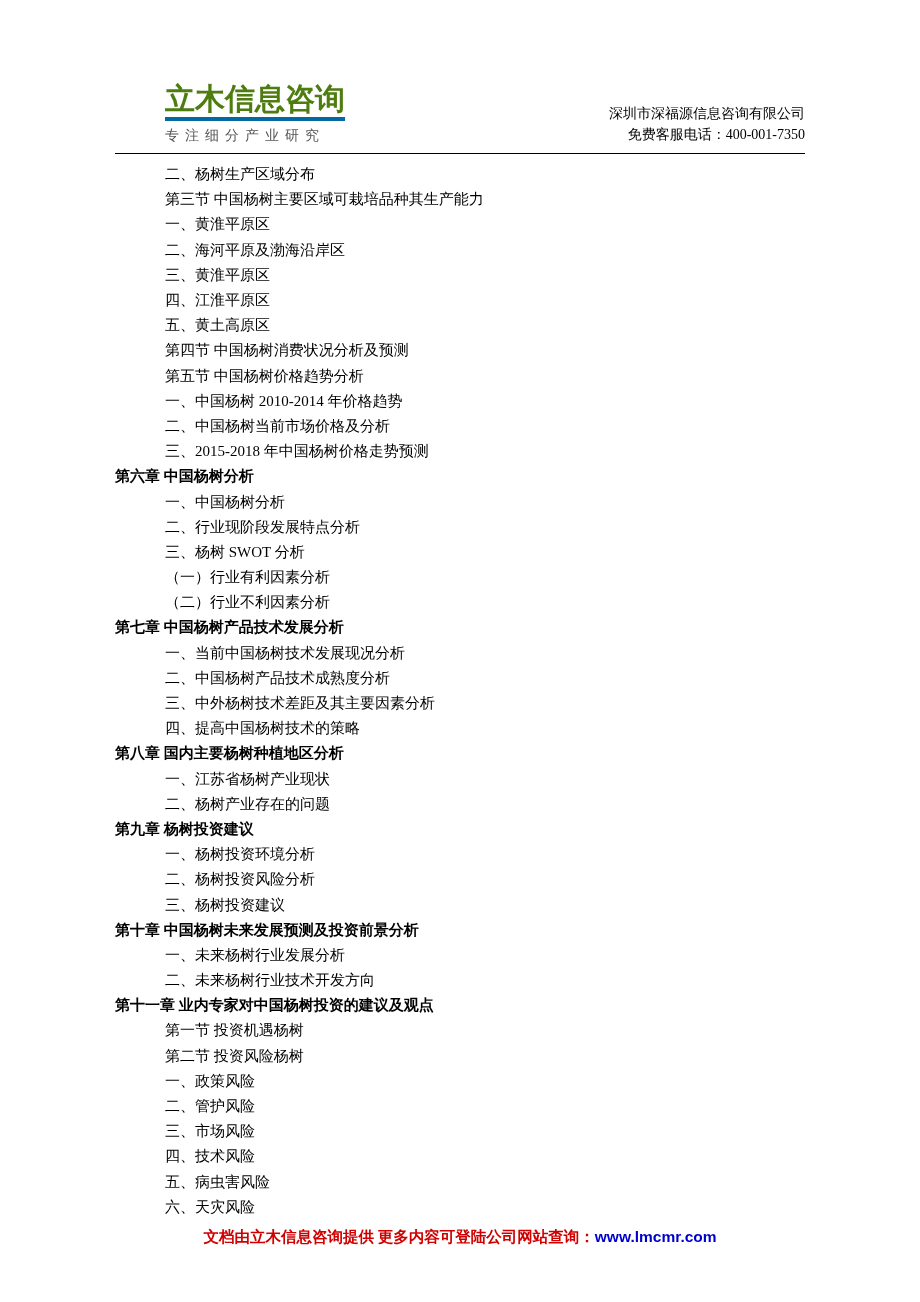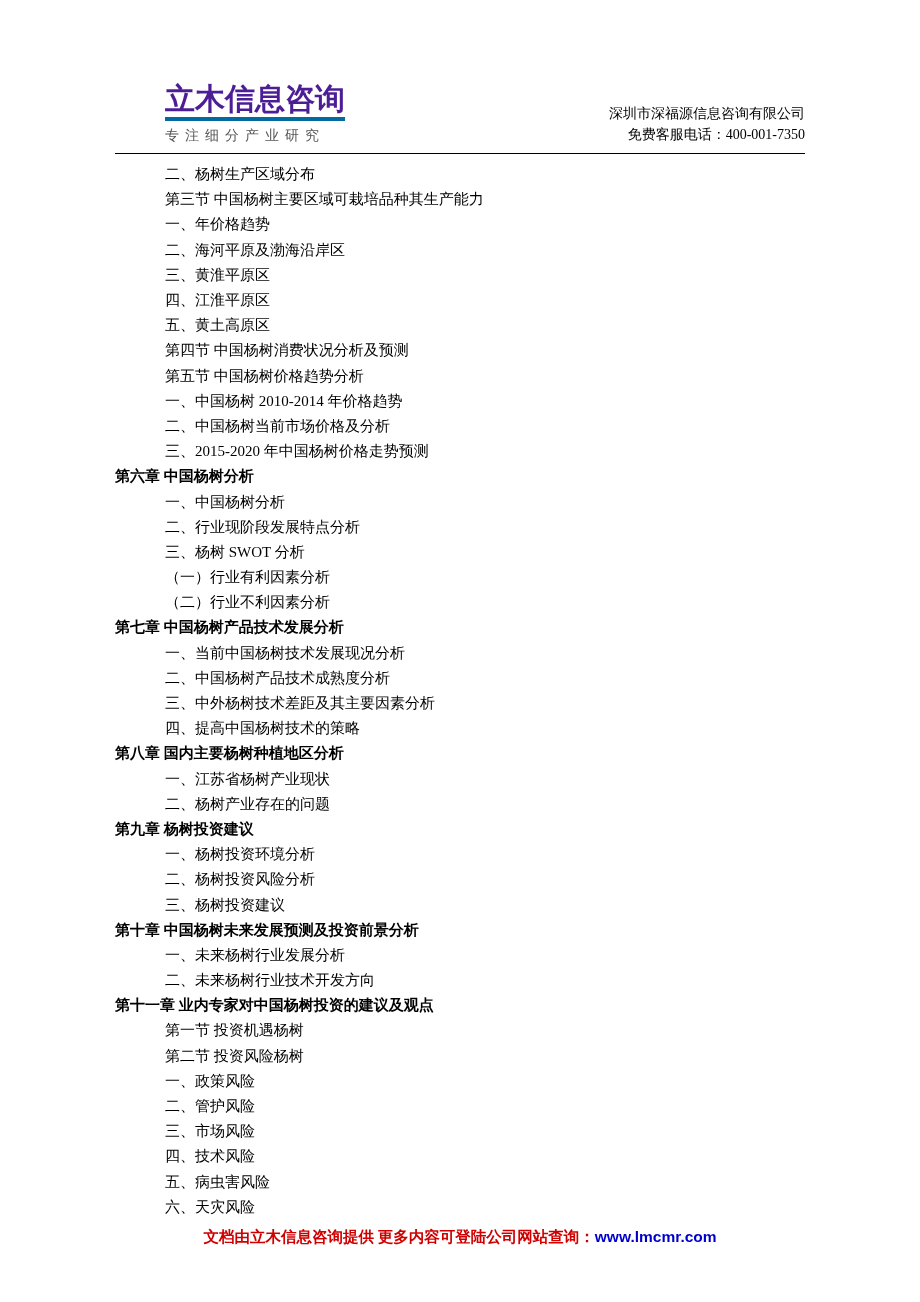--- a/index.html
+++ b/index.html
@@ -24,21 +24,21 @@
     padding-bottom: 6px;
     margin-bottom: 8px;
   }
   .logo-block {
     padding-left: 50px;
   }
   .logo-main {
     font-family: "KaiTi", "STKaiti", serif;
     font-weight: bold;
     font-size: 30px;
-    color: #4c1d95;
+    color: #4d7c0f;
     letter-spacing: 0px;
     line-height: 1.1;
   }
   .logo-sub {
     font-family: "SimSun", serif;
     font-size: 14px;
     color: #555;
     letter-spacing: 6px;
     margin-top: 2px;
     border-top: 4px solid #0369a1;
@@ -94,30 +94,30 @@
       <div>深圳市深福源信息咨询有限公司</div>
       <div>
         <span>免费客服电话：</span><span>400-001-7350</span>
       </div>
     </div>
   </div>
 
   <div class="toc" id="toc-container">
       <div class="toc-line">二、杨树生产区域分布</div>
       <div class="toc-line">第三节 中国杨树主要区域可栽培品种其生产能力</div>
-      <div class="toc-line">一、年价格趋势</div>
+      <div class="toc-line">一、黄淮平原区</div>
       <div class="toc-line">二、海河平原及渤海沿岸区</div>
       <div class="toc-line">三、黄淮平原区</div>
       <div class="toc-line">四、江淮平原区</div>
       <div class="toc-line">五、黄土高原区</div>
       <div class="toc-line">第四节 中国杨树消费状况分析及预测</div>
       <div class="toc-line">第五节 中国杨树价格趋势分析</div>
       <div class="toc-line">一、中国杨树 2010-2014 年价格趋势</div>
       <div class="toc-line">二、中国杨树当前市场价格及分析</div>
-      <div class="toc-line">三、2015-2020 年中国杨树价格走势预测</div>
+      <div class="toc-line">三、2015-2018 年中国杨树价格走势预测</div>
       <div class="toc-line chapter">第六章 中国杨树分析</div>
       <div class="toc-line">一、中国杨树分析</div>
       <div class="toc-line">二、行业现阶段发展特点分析</div>
       <div class="toc-line">三、杨树 SWOT 分析</div>
       <div class="toc-line">（一）行业有利因素分析</div>
       <div class="toc-line">（二）行业不利因素分析</div>
       <div class="toc-line chapter">第七章   中国杨树产品技术发展分析</div>
       <div class="toc-line">一、当前中国杨树技术发展现况分析</div>
       <div class="toc-line">二、中国杨树产品技术成熟度分析</div>
       <div class="toc-line">三、中外杨树技术差距及其主要因素分析</div>

